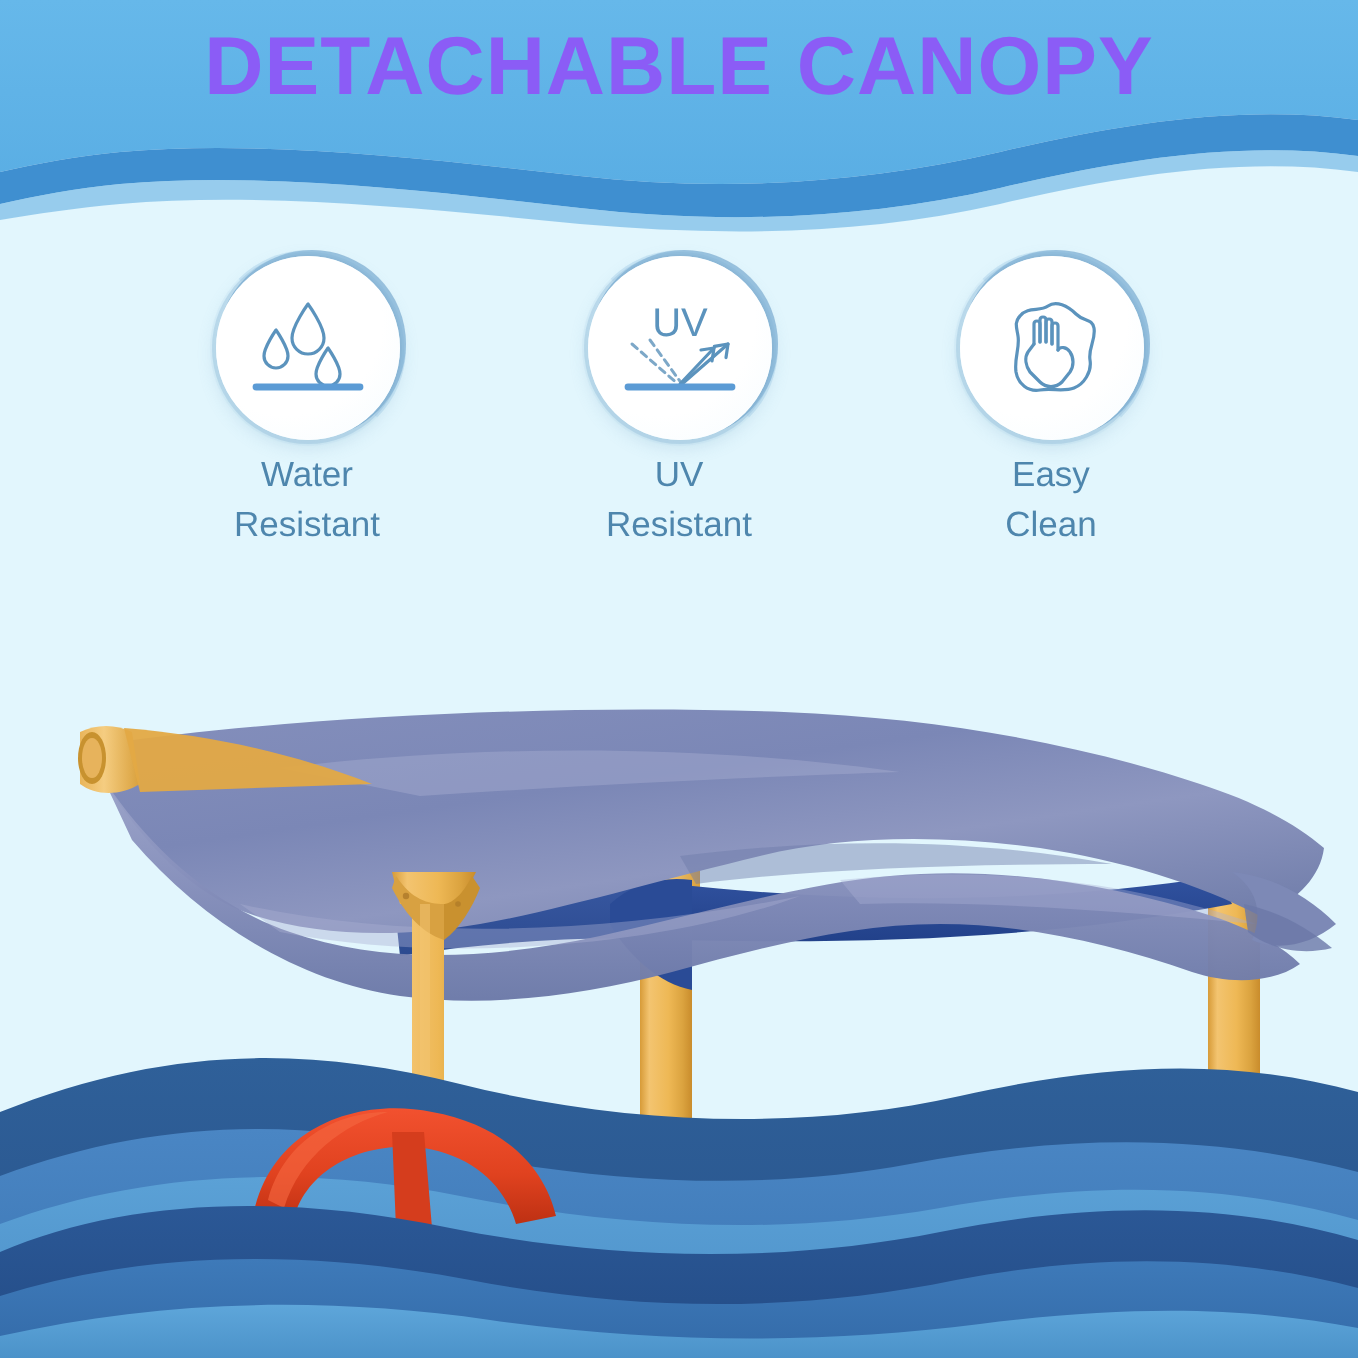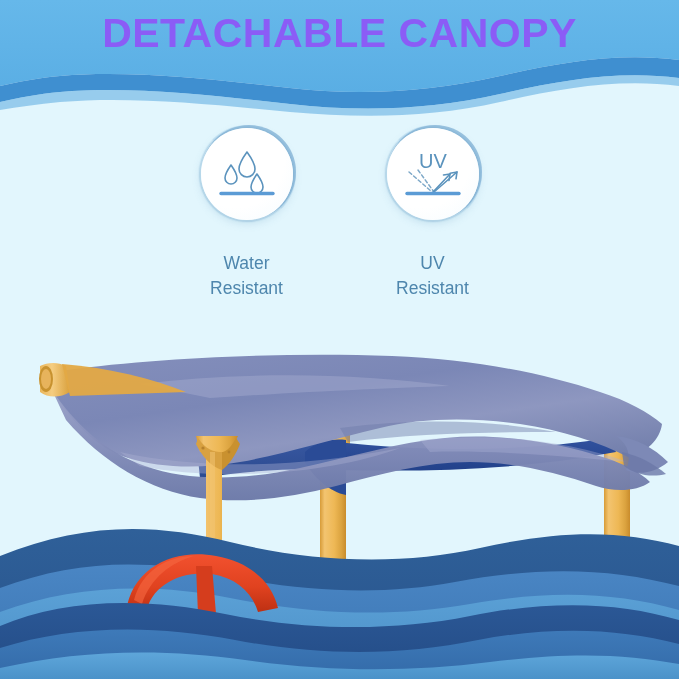--- a/index.html
+++ b/index.html
@@ -59,21 +59,21 @@
   .feature-circle::after{
     content:"";
     position:absolute; inset:-3px;
     border-radius:50%;
     border:2px solid rgba(150,195,225,0.35);
     border-bottom-color:rgba(175,210,232,0.18);
     border-left-color:rgba(175,210,232,0.18);
   }
   .feature-circle svg { position:absolute; left:0; top:0; }
   .feature-label {
-    margin-top:31px;
+    margin-top:5px;
     text-align:center;
     color:#4e86ad;
     font-size:17.5px;
     line-height:25px;
     font-family:"Liberation Sans", sans-serif;
     white-space:pre-line;
   }
 
   
   #scene {
@@ -306,14 +306,38 @@
             <line x1="47" y1="64" x2="70" y2="44"></line>
             <path d="M70,44 L63.2,45.2 M70,44 L69,50.8"></path>
           </g>
           <line x1="20" y1="65.5" x2="72" y2="65.5" stroke="#5b9bd5" stroke-width="3.4" stroke-linecap="round"></line>
         </svg>
       </div>
       <div class="feature-label">UV
 Resistant</div>
     </div>
 
+    <div class="feature">
+      <div class="feature-circle">
+        <svg width="92" height="92" viewBox="0 0 92 92">
+          <g fill="none" stroke="#5b93bd" stroke-width="1.6" stroke-linecap="round" stroke-linejoin="round">
+
+            <path d="M30,30 C34,25 40,28 44,25 C48,22 54,25 58,29
+                     C62,33 66,31 67,36 C68,42 64,46 65,52
+                     C66,58 62,64 57,66 C52,68 46,66 40,67
+                     C34,68 29,64 28,58 C27,51 30,46 29,40
+                     C28.4,36 27,33 30,30 Z"></path>
+
+            <path d="M37,44 L37,34 C37,32 40,32 40,34 L40,43"></path>
+            <path d="M40,43 L40,32 C40,30 43,30 43,32 L43,43"></path>
+            <path d="M43,43 L43,33 C43,31 46,31 46,33 L46,44"></path>
+            <path d="M46,44 L46,35 C46,33 49,33 49,35 L49,47"></path>
+            <path d="M37,44 L34,48 C32,51 33,55 35,58 L40,63
+                     C43,66 48,66 51,63 L55,58 C57,55 57,51 55,48
+                     C53.5,45.5 50,45 49,47"></path>
+          </g>
+        </svg>
+      </div>
+      <div class="feature-label">Easy
+Clean</div>
+    </div>
   </div>
 </div>
 
 </body></html>

